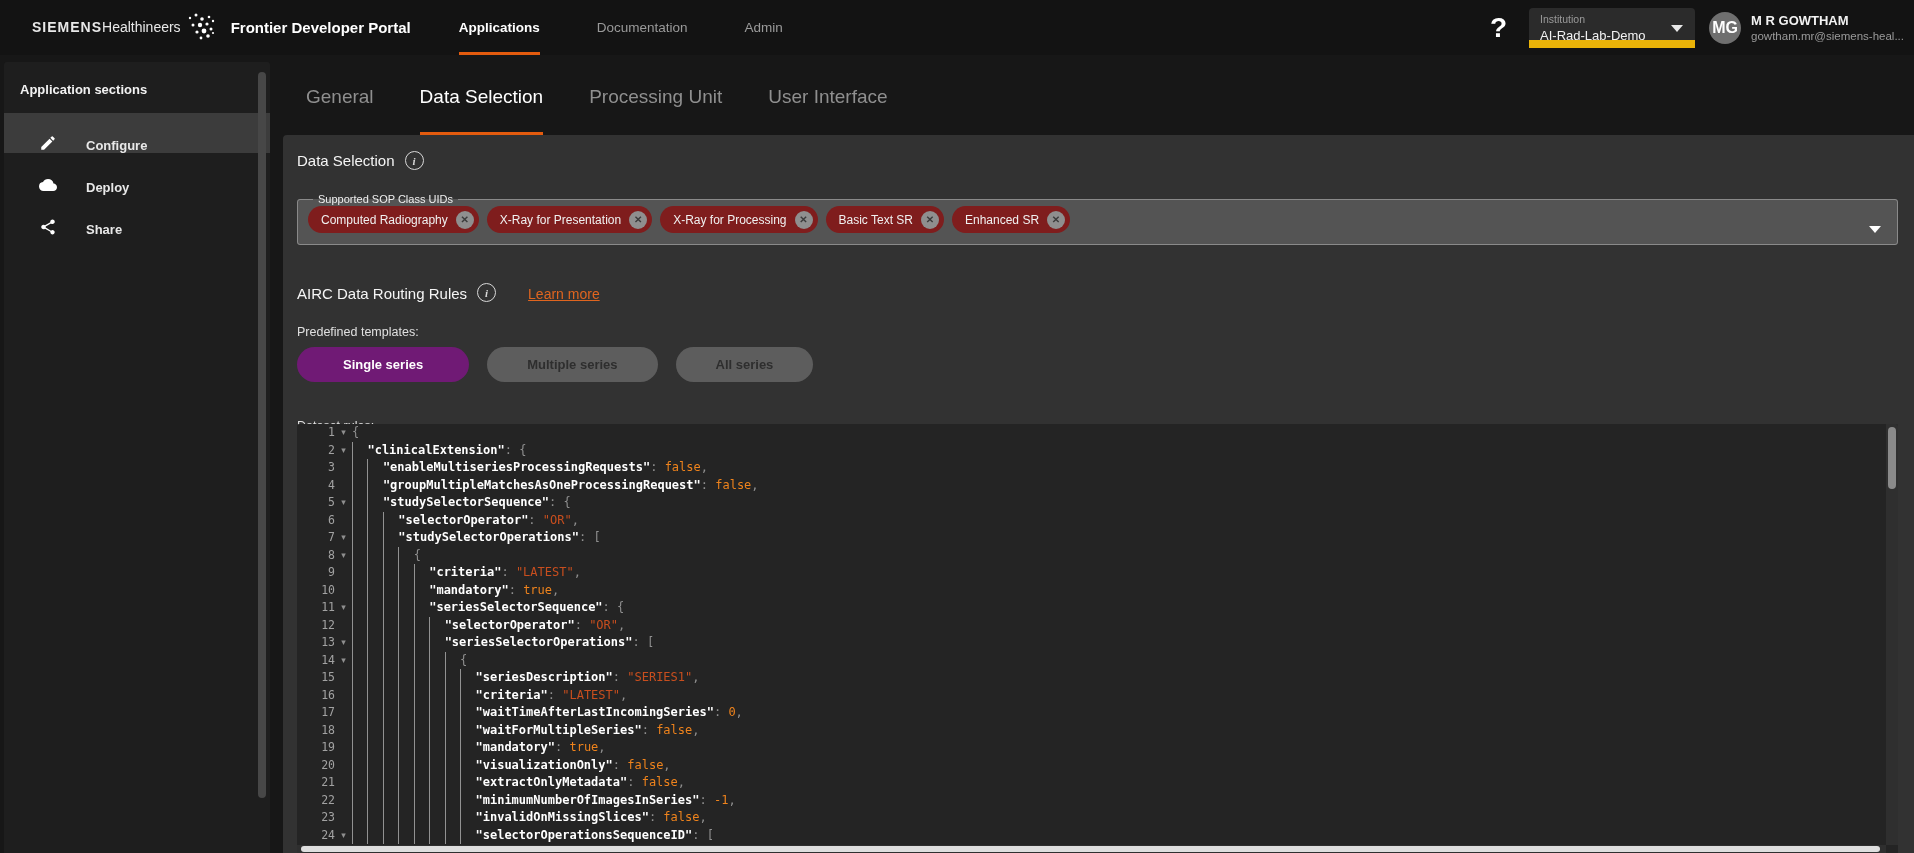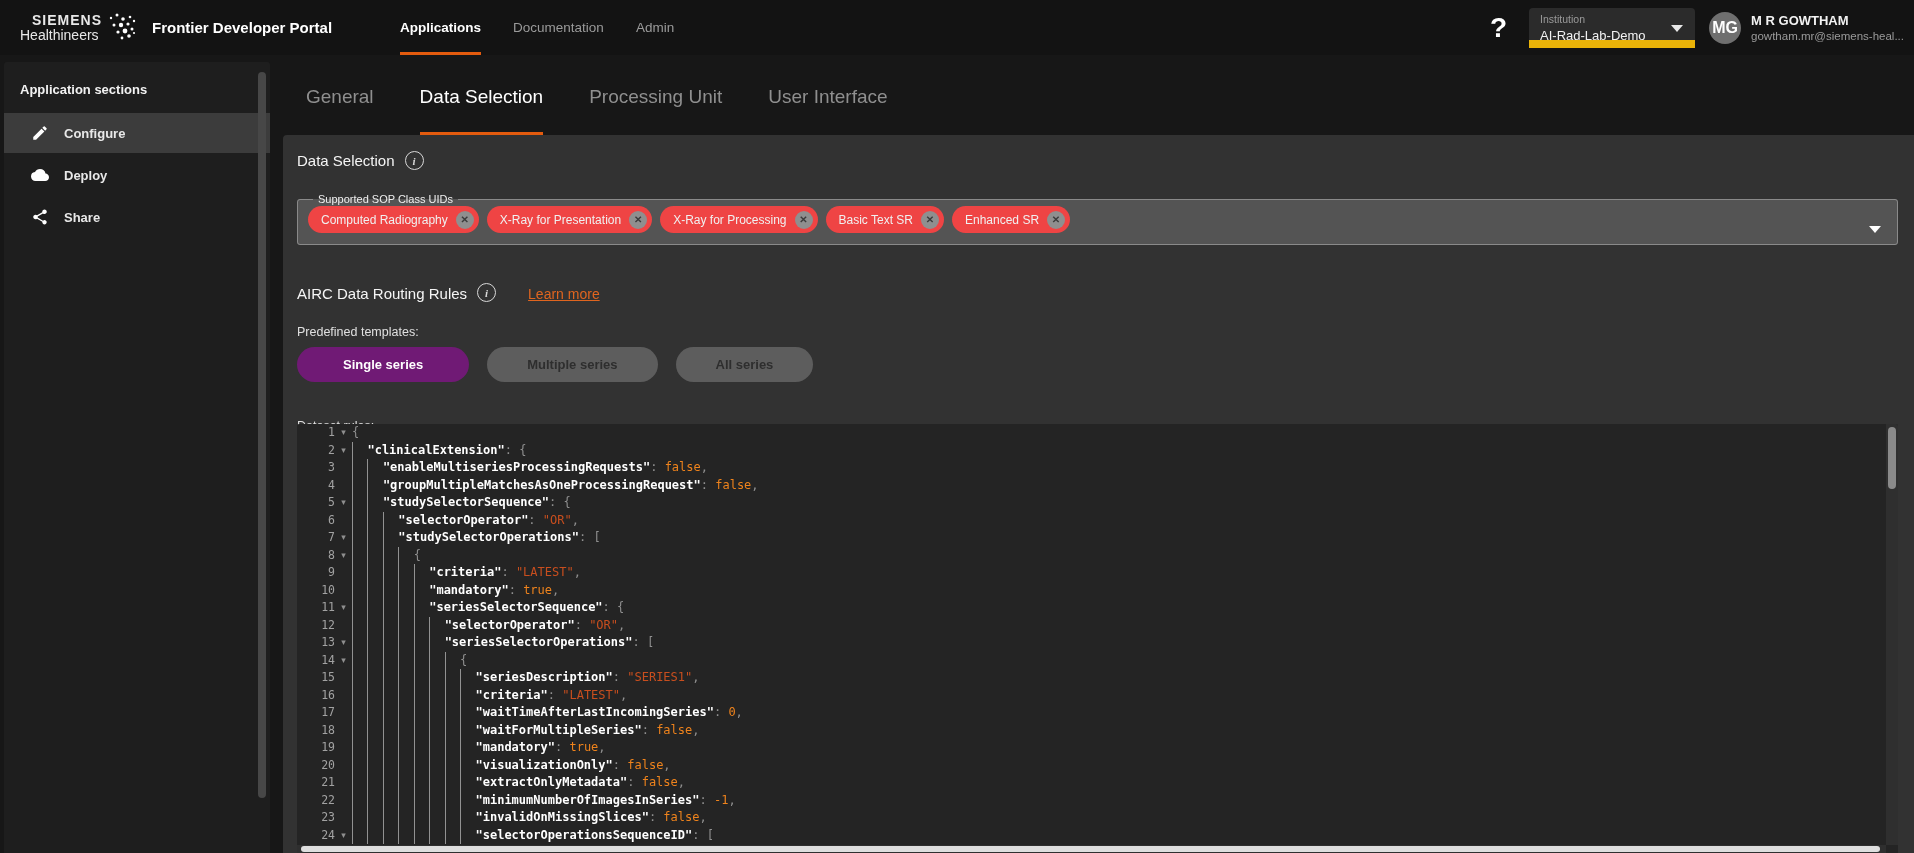--- a/index.html
+++ b/index.html
@@ -5,26 +5,26 @@
   html,body{margin:0;padding:0;}
   body{
     width:1914px;height:853px;overflow:hidden;position:relative;
     background:#171717;color:#e8e8e8;
     font-family:"Liberation Sans",sans-serif;
   }
   
   .navbar{position:absolute;left:0;top:0;width:1914px;height:55px;background:#131313;
     display:flex;align-items:center;}
   .brand{margin-left:20px;display:flex;align-items:center;}
-  .brand-text{display:flex;flex-direction:column;line-height:1.05;}
+  .brand-text{display:flex;flex-direction:row;line-height:1.05;}
   .brand-l1{font-weight:bold;font-size:14px;letter-spacing:1px;padding-left:12px;}
   .brand-l2{font-size:14px;}
   .brand-dots{margin-left:4px;margin-top:2px;}
   .portal-title{margin-left:16px;font-weight:bold;font-size:15px;color:#fff;}
-  .topnav{display:flex;margin-left:68px;gap:32px;height:55px;}
+  .topnav{display:flex;margin-left:48px;gap:57px;height:55px;}
   .nav-item{display:flex;align-items:center;height:55px;box-sizing:border-box;
     border-bottom:3px solid transparent;padding-top:3px;font-size:13.5px;color:#9a9a9a;cursor:pointer;}
   .nav-item.active{color:#fff;font-weight:bold;border-bottom-color:#E35B0E;}
   .nav-spacer{flex:1;}
   .help{font-size:28px;font-weight:bold;color:#fff;margin-right:22px;cursor:pointer;}
   .inst{width:166px;height:40px;background:#2b2b2b;border-radius:4px 4px 0 0;
     border-bottom:8px solid #eab308;box-sizing:border-box;padding:5px 26px 4px 11px;
     position:relative;margin-right:14px;cursor:pointer;}
   .inst-label{font-size:10.5px;color:#9a9a9a;margin-bottom:3px;}
   .inst-value{font-size:13px;color:#f2f2f2;}
@@ -34,21 +34,21 @@
   .avatar{width:32px;height:32px;border-radius:50%;background:#6f6f6f;color:#fff;
     display:flex;align-items:center;justify-content:center;font-size:16px;font-weight:bold;
     margin-right:10px;flex:none;cursor:pointer;}
   .user{margin-right:10px;max-width:160px;}
   .user-name{font-size:13px;font-weight:bold;color:#f2f2f2;white-space:nowrap;}
   .user-email{font-size:11.5px;color:#9a9a9a;white-space:nowrap;margin-top:2px;}
   
   .sidebar{position:absolute;left:4px;top:62px;width:266px;bottom:0;background:#1e1e1e;
     border-radius:3px 3px 0 0;}
   .sidebar-title{padding:20px 16px 14px 16px;font-size:13px;font-weight:bold;color:#f2f2f2;}
-  .side-item{height:40px;display:flex;align-items:center;padding-left:26px;gap:14px;
+  .side-item{height:40px;display:flex;align-items:flex-end;padding-left:34px;gap:28px;
     font-size:13px;font-weight:bold;color:#e8e8e8;cursor:pointer;margin-top:2px;}
   .side-item.active{background:#3c3c3c;}
   .side-icon{width:20px;height:20px;flex:none;display:flex;align-items:center;justify-content:center;}
   .side-icon svg{width:18px;height:18px;fill:#fff;}
   .side-scroll{position:absolute;right:4px;top:10px;width:8px;height:726px;background:#474747;
     border-radius:4px;cursor:pointer;}
   
   .tabs{position:absolute;left:283px;top:62px;height:73px;display:flex;gap:46px;padding-left:23px;}
   .tab{display:flex;align-items:center;height:73px;box-sizing:border-box;border-bottom:3px solid transparent;
     font-size:19px;font-weight:normal;color:#8f8f8f;cursor:pointer;}
@@ -62,21 +62,21 @@
     font-size:11px;display:flex;align-items:center;justify-content:center;
     font-family:"Liberation Serif",serif;font-style:italic;font-weight:bold;cursor:pointer;}
   .save-btn{position:absolute;right:16px;top:16px;width:126px;height:32px;border:none;
     border-radius:19px;background:#543524;color:#fef9c3;font-size:14px;font-weight:bold;
     font-family:"Liberation Sans",sans-serif;margin-top:48px;}
   
   .sop{position:absolute;left:14px;right:16px;top:58px;height:52px;box-sizing:border-box;
     background:#545454;border:1px solid #8a8a8a;border-radius:3px;margin:0;padding:0 10px;cursor:pointer;}
   .sop legend{font-size:11px;color:#efefef;padding:0 5px;margin-left:5px;}
   .chips{display:flex;align-items:center;gap:8px;margin-top:1px;}
-  .chip{height:27px;border-radius:14px;background:#ef4444;color:#f0f0f0;font-size:12px;
+  .chip{height:27px;border-radius:14px;background:#7f1d1d;color:#f0f0f0;font-size:12px;
     display:inline-flex;align-items:center;padding:0 5px 0 13px;gap:8px;white-space:nowrap;}
   .chip-x{width:18px;height:18px;border-radius:50%;background:#8f8f8f;color:#3b3b3b;
     display:flex;align-items:center;justify-content:center;font-size:10px;font-weight:bold;cursor:pointer;}
   .sop .caret{position:absolute;right:16px;top:21px;border-top-color:#fff;}
   
   .airc-row{position:absolute;left:14px;top:148px;display:flex;align-items:flex-end;gap:10px;}
   .airc-title{font-size:15px;color:#f5f5f5;}
   .learn-more{margin-left:22px;font-size:14px;color:#E0651F;text-decoration:underline;cursor:pointer;}
   .pred-label{position:absolute;left:14px;top:190px;font-size:12.5px;color:#e0e0e0;}
   .tmpl-row{position:absolute;left:14px;top:212px;display:flex;gap:18px;}

